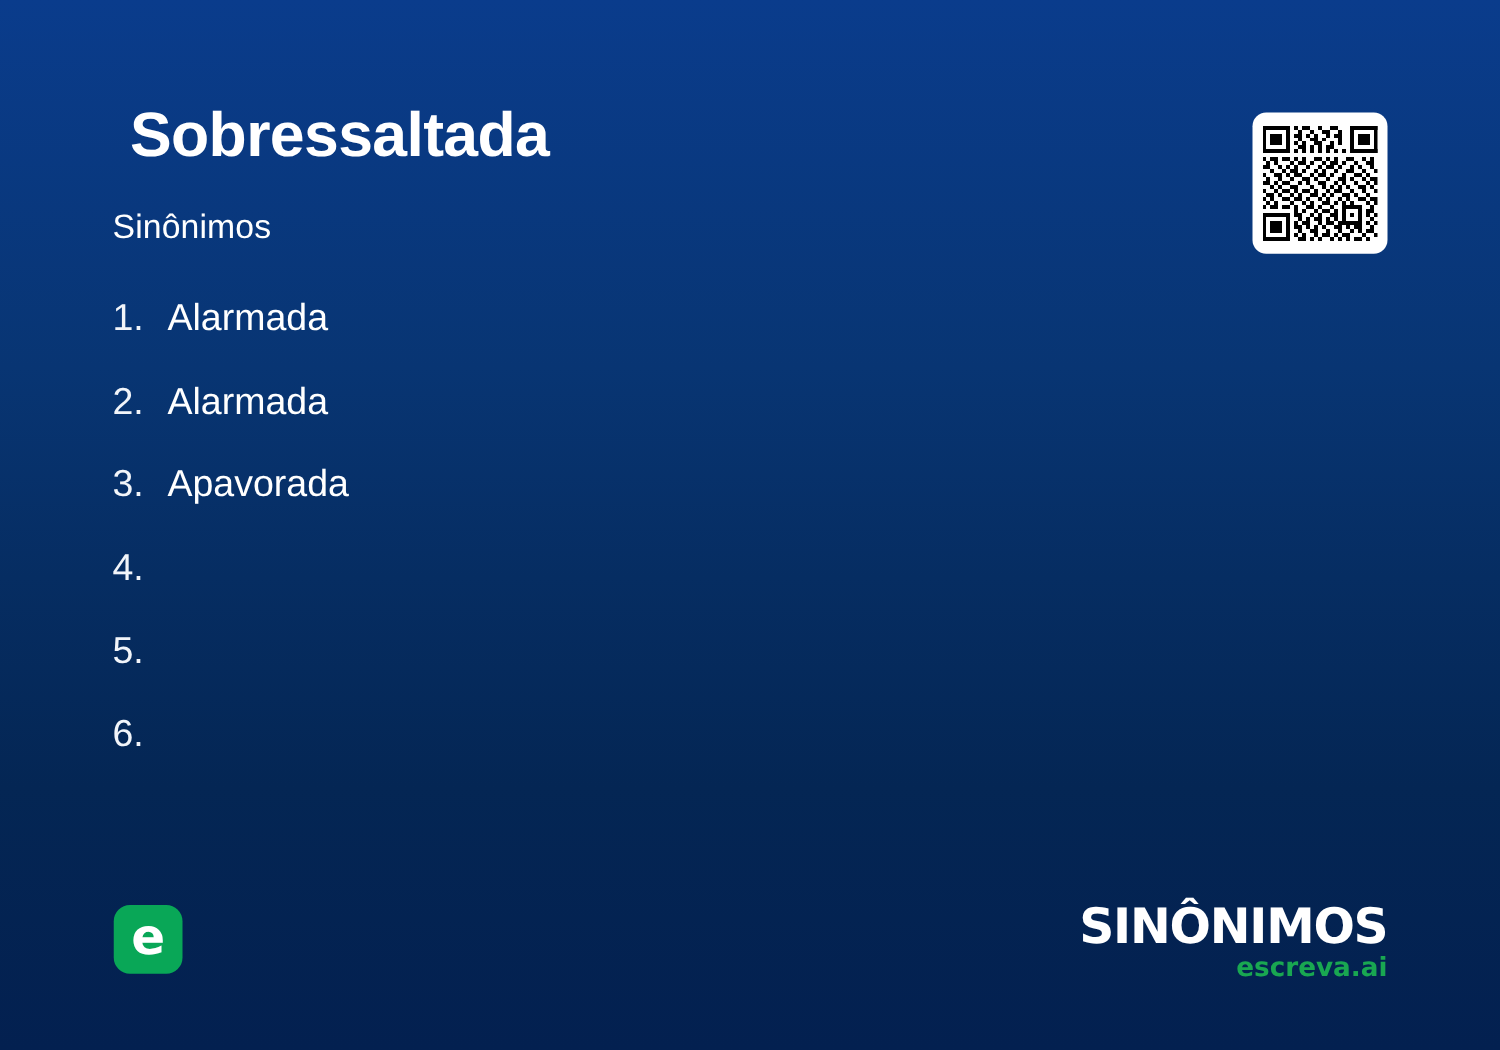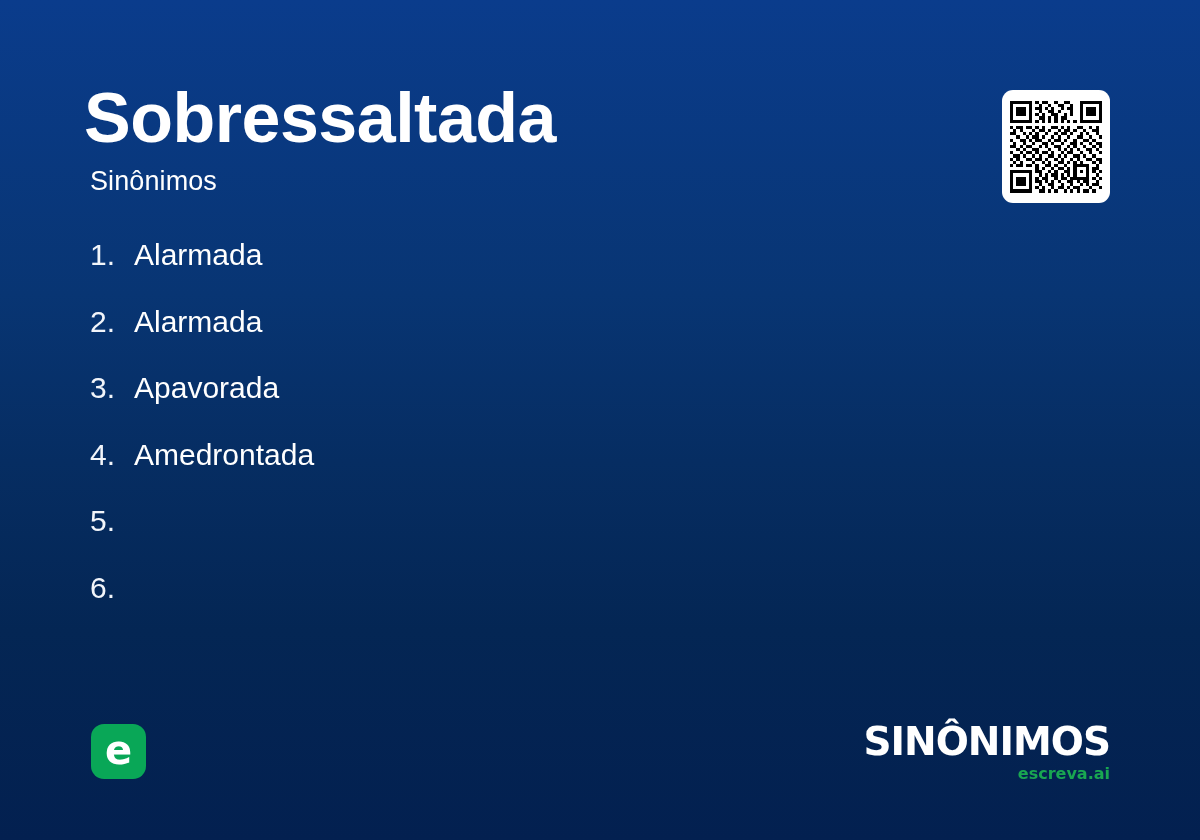--- a/index.html
+++ b/index.html
@@ -25,24 +25,24 @@
         #083573 35%,
         #062d62 55%,
         #042654 75%,
         #032050 100%);
     overflow: hidden;
   }
 
   
   .title {
     position: absolute;
-    left: 84px;
+    left: 104px;
     top: 83px;
     margin: 0;
-    font-size: 70px;
+    font-size: 50px;
     line-height: 1;
     font-weight: 700;
     letter-spacing: -0.5px;
     color: #ffffff;
     white-space: nowrap;
   }
 
   .subtitle {
     position: absolute;
     left: 90px;
@@ -145,21 +145,21 @@
     font-size: 39px;
     line-height: 39px;
     font-weight: 700;
     color: #ffffff;
     letter-spacing: -1px;
     font-family: "DejaVu Sans", "Liberation Sans", sans-serif;
   }
   .brand-sub {
     display: block;
     margin-top: 2px;
-    font-size: 16px;
+    font-size: 21px;
     line-height: 22px;
     font-weight: 700;
     color: #19a751;
     letter-spacing: 0px;
     font-family: "DejaVu Sans", "Liberation Sans", sans-serif;
   }
 </style>
 </head>
 <body>
 
@@ -177,21 +177,20 @@
     <li class="syn-item">
       <span class="syn-index">2.</span>
       <span class="syn-word">Alarmada</span>
     </li>
     <li class="syn-item">
       <span class="syn-index">3.</span>
       <span class="syn-word">Apavorada</span>
     </li>
     <li class="syn-item">
       <span class="syn-index">4.</span>
-      <span class="syn-word">Amedrontada</span>
     </li>
     <li class="syn-item">
       <span class="syn-index">5.</span>
     </li>
     <li class="syn-item">
       <span class="syn-index">6.</span>
     </li>
   </ul>
 
   <div class="qr-frame">

